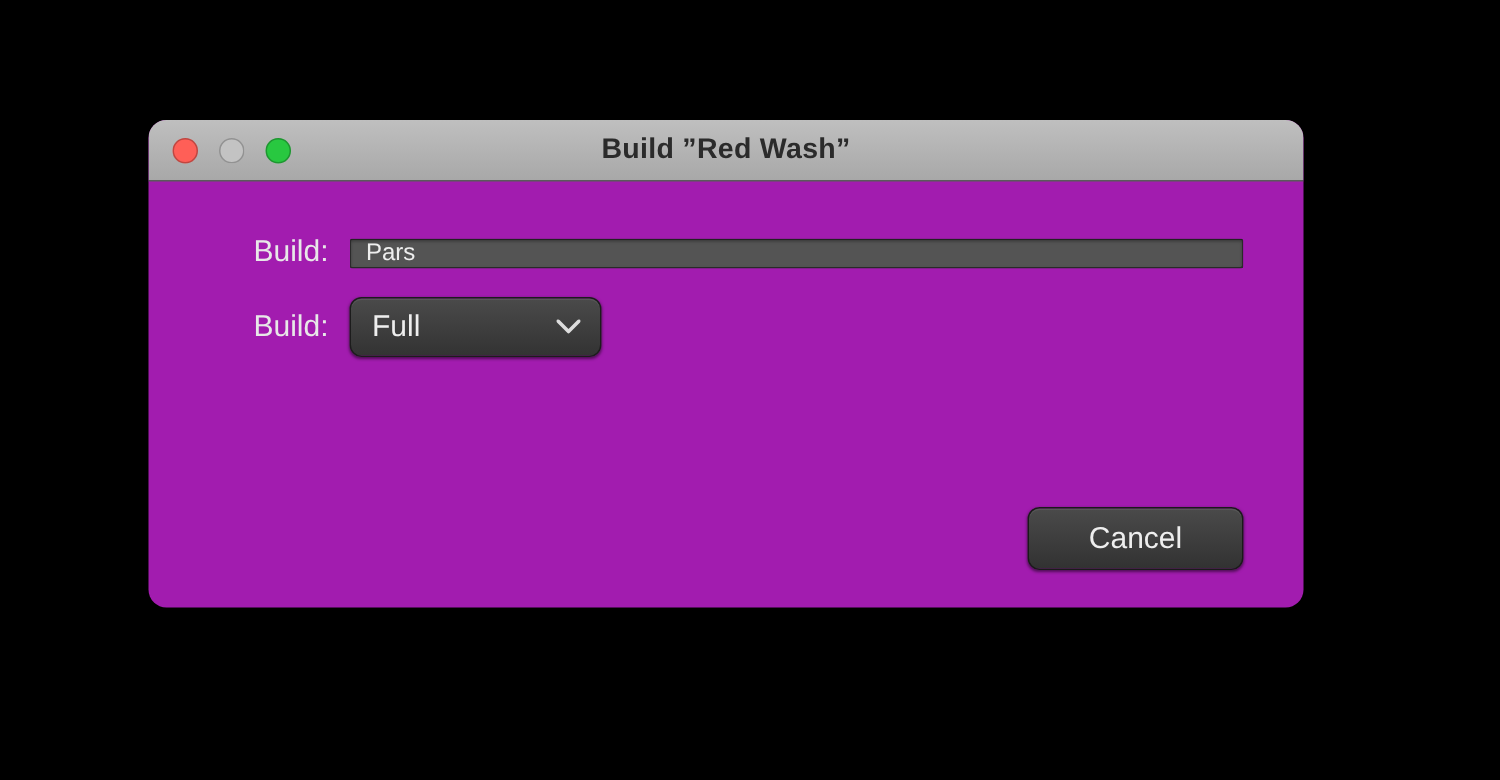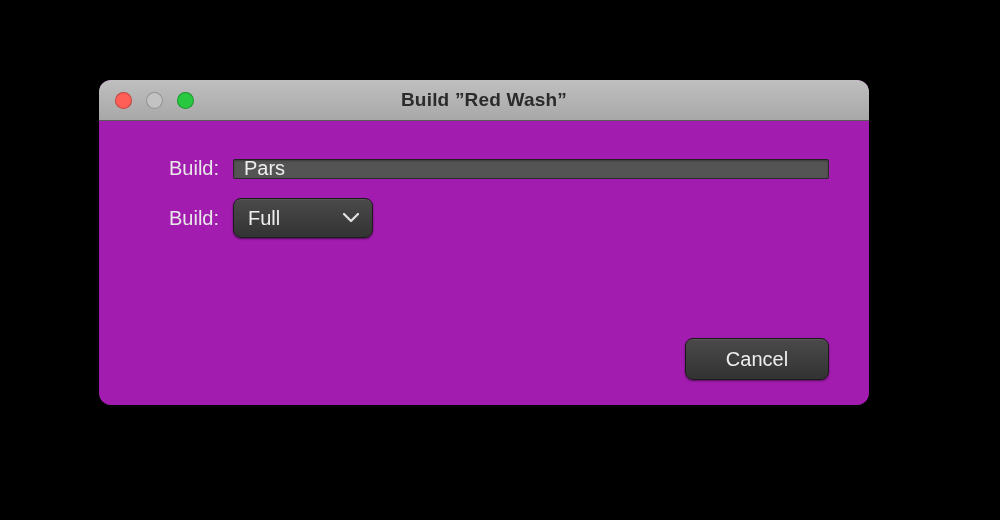--- a/index.html
+++ b/index.html
@@ -91,30 +91,30 @@
 
   .text-input {
     flex: 1;
     height: 20px;
     padding: 0 10px;
     background: #545454;
     border: 1px solid #2a2a2a;
     border-top-color: #222;
     border-radius: 2px;
     color: #eee;
-    font-size: 20px;
+    font-size: 16px;
     font-family: inherit;
     box-shadow: inset 0 1px 2px rgba(0,0,0,0.3);
     outline: none;
     box-sizing: border-box;
   }
 
   .select-wrap {
     position: relative;
-    width: 140px;
+    width: 168px;
     height: 40px;
   }
 
   .select-btn {
     width: 100%;
     height: 100%;
     background: linear-gradient(to bottom, #4a4a4a 0%, #333 100%);
     border: 1px solid #1c1c1c;
     border-radius: 8px;
     color: #eee;

